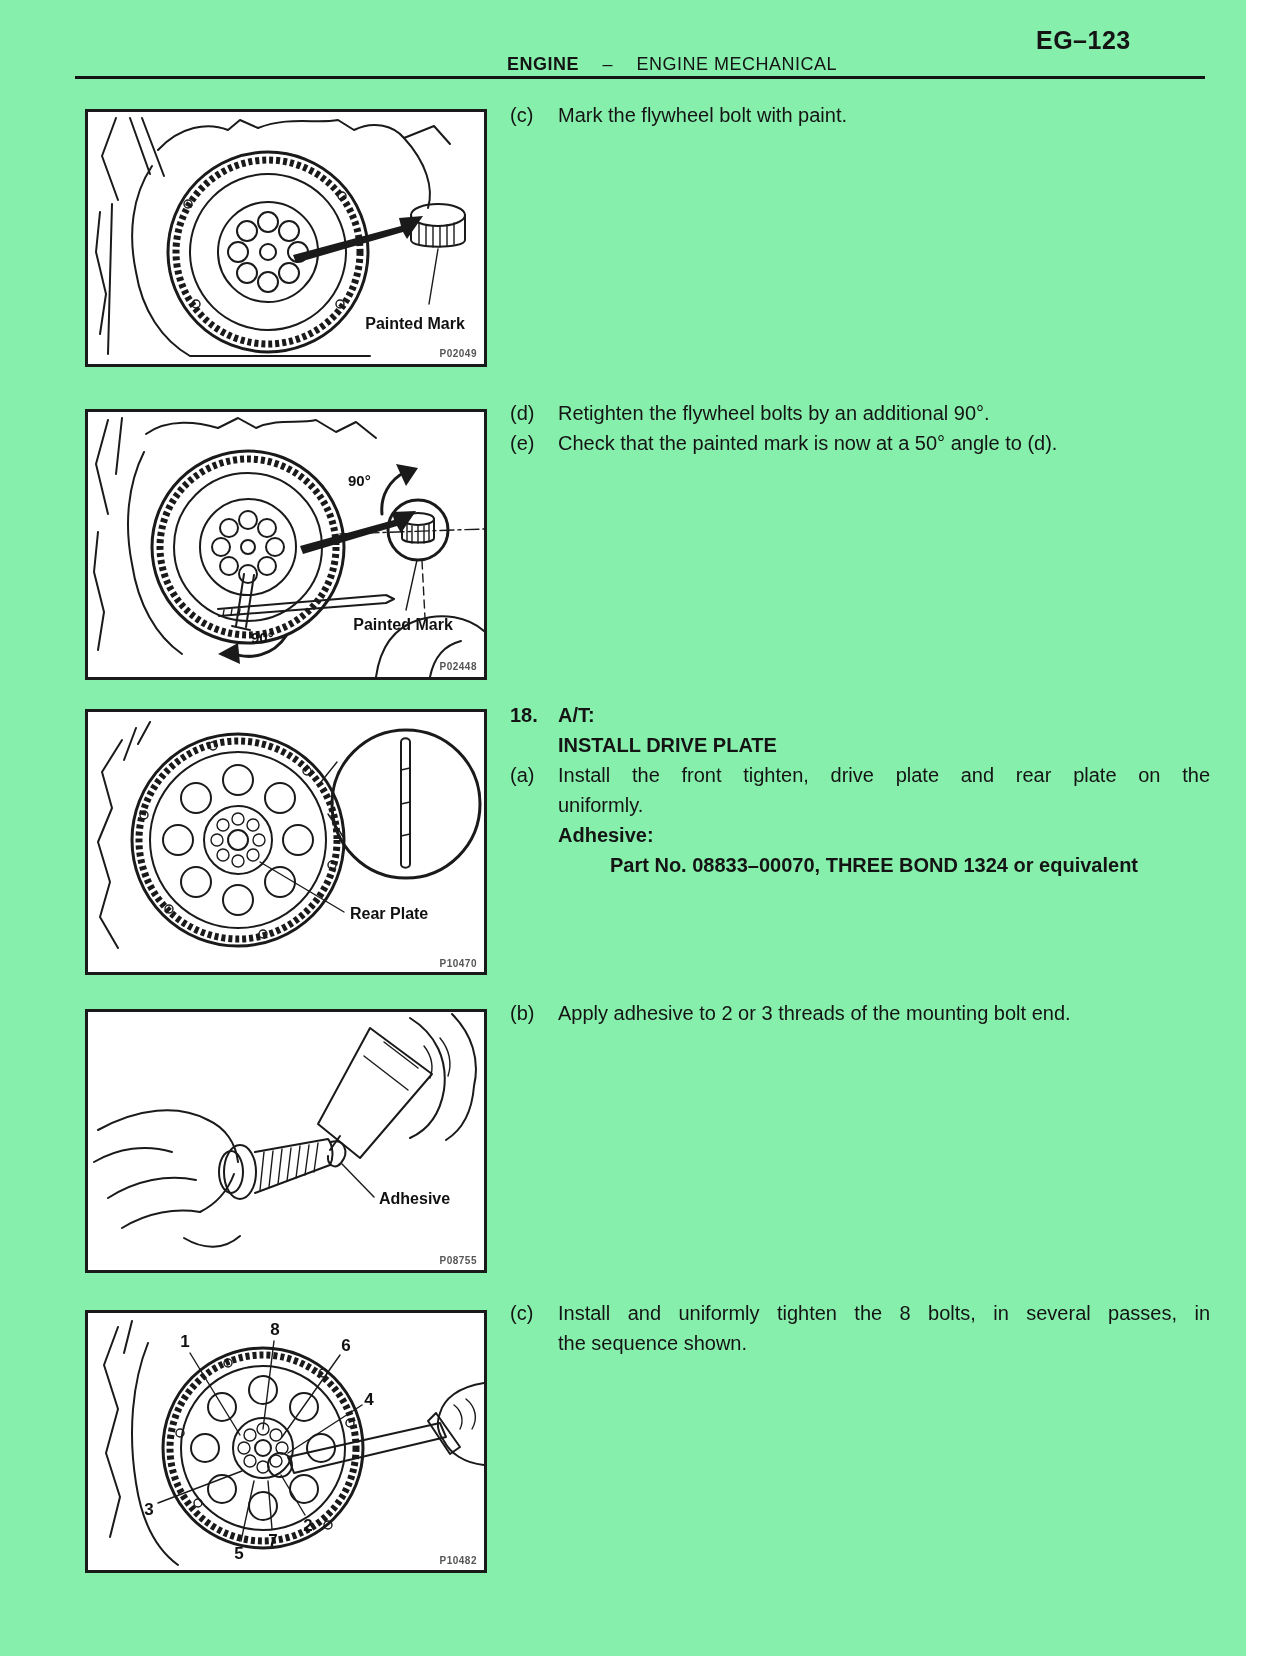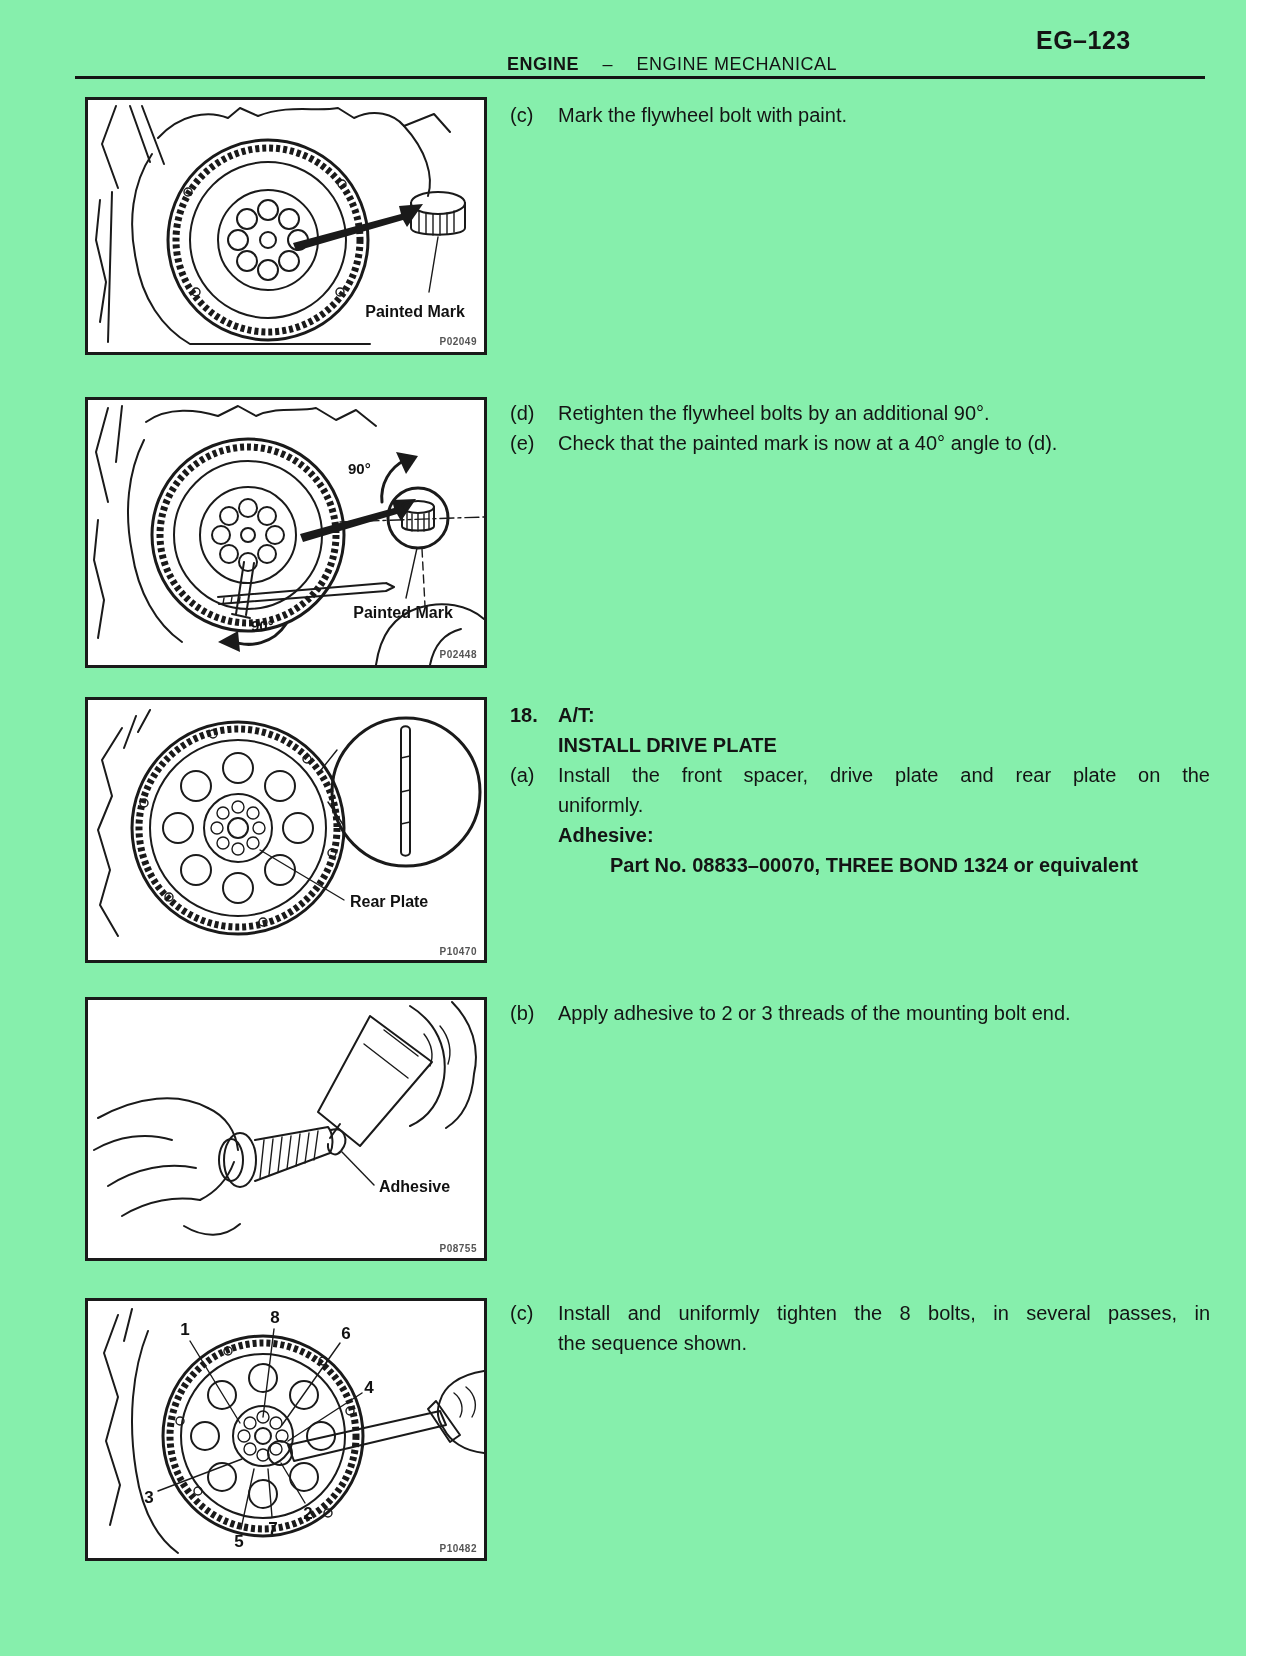--- a/index.html
+++ b/index.html
@@ -7,21 +7,21 @@
         font-family:"Liberation Sans",sans-serif;color:#141414;overflow:hidden;}
 
   
   .page-number{position:absolute;top:26px;left:1036px;font-size:25px;font-weight:700;letter-spacing:.5px;}
   .running-head{position:absolute;top:54px;left:64px;width:1216px;text-align:center;font-size:18px;letter-spacing:.5px;}
   .running-head .rh-engine{font-weight:700;}
   .running-head .rh-sep{display:inline-block;margin:0 18px;}
   .head-rule{position:absolute;top:76px;left:75px;width:1130px;height:3px;background:#141414;}
 
   
-  .figure-box{position:absolute;left:85px;width:396px;border:3px solid #1a1a1a;background:#fff;}
+  .figure-box{position:absolute;left:85px;width:396px;border:3px solid #1a1a1a;background:#fff;margin-top:12px;}
   #fig1{top:97px;height:252px;}
   #fig2{top:397px;height:265px;}
   #fig3{top:697px;height:260px;}
   #fig4{top:997px;height:258px;}
   #fig5{top:1298px;height:257px;}
   .figure-box svg{display:block;width:100%;height:100%;}
 
   
   .ln{fill:none;stroke:#1a1a1a;stroke-width:2;stroke-linecap:round;stroke-linejoin:round;}
   .thick{stroke-width:3;}
@@ -305,40 +305,40 @@
     </div>
   </div>
 
   <div class="step" id="step-de">
     <div class="step-row">
       <span class="step-label">(d)</span>
       <span class="step-text">Retighten the flywheel bolts by an additional 90°.</span>
     </div>
     <div class="step-row">
       <span class="step-label">(e)</span>
-      <span class="step-text">Check that the painted mark is now at a 40° angle to (d).</span>
+      <span class="step-text">Check that the painted mark is now at a 50° angle to (d).</span>
     </div>
   </div>
 
   <div class="step" id="sec19">
     <div class="step-row bold">
       <span class="step-label">18.</span>
       <span class="step-text">A/T:</span>
     </div>
     <div class="step-row bold">
       <span class="step-label"></span>
       <span class="step-text">INSTALL DRIVE PLATE</span>
     </div>
   </div>
 
   <div class="step" id="step-a">
     <div class="step-row">
       <span class="step-label">(a)</span>
       <span class="step-text">
-        <span style="display:block" class="jline">Install the front spacer, drive plate and rear plate on the</span>
+        <span style="display:block" class="jline">Install the front tighten, drive plate and rear plate on the</span>
         <span style="display:block">uniformly.</span>
         <span style="display:block" class="bold spec-label">Adhesive:</span>
         <span style="display:block" class="bold spec-value">Part No. 08833–00070, THREE BOND 1324 or equivalent</span>
       </span>
     </div>
   </div>
 
   <div class="step" id="step-b">
     <div class="step-row">
       <span class="step-label">(b)</span>

